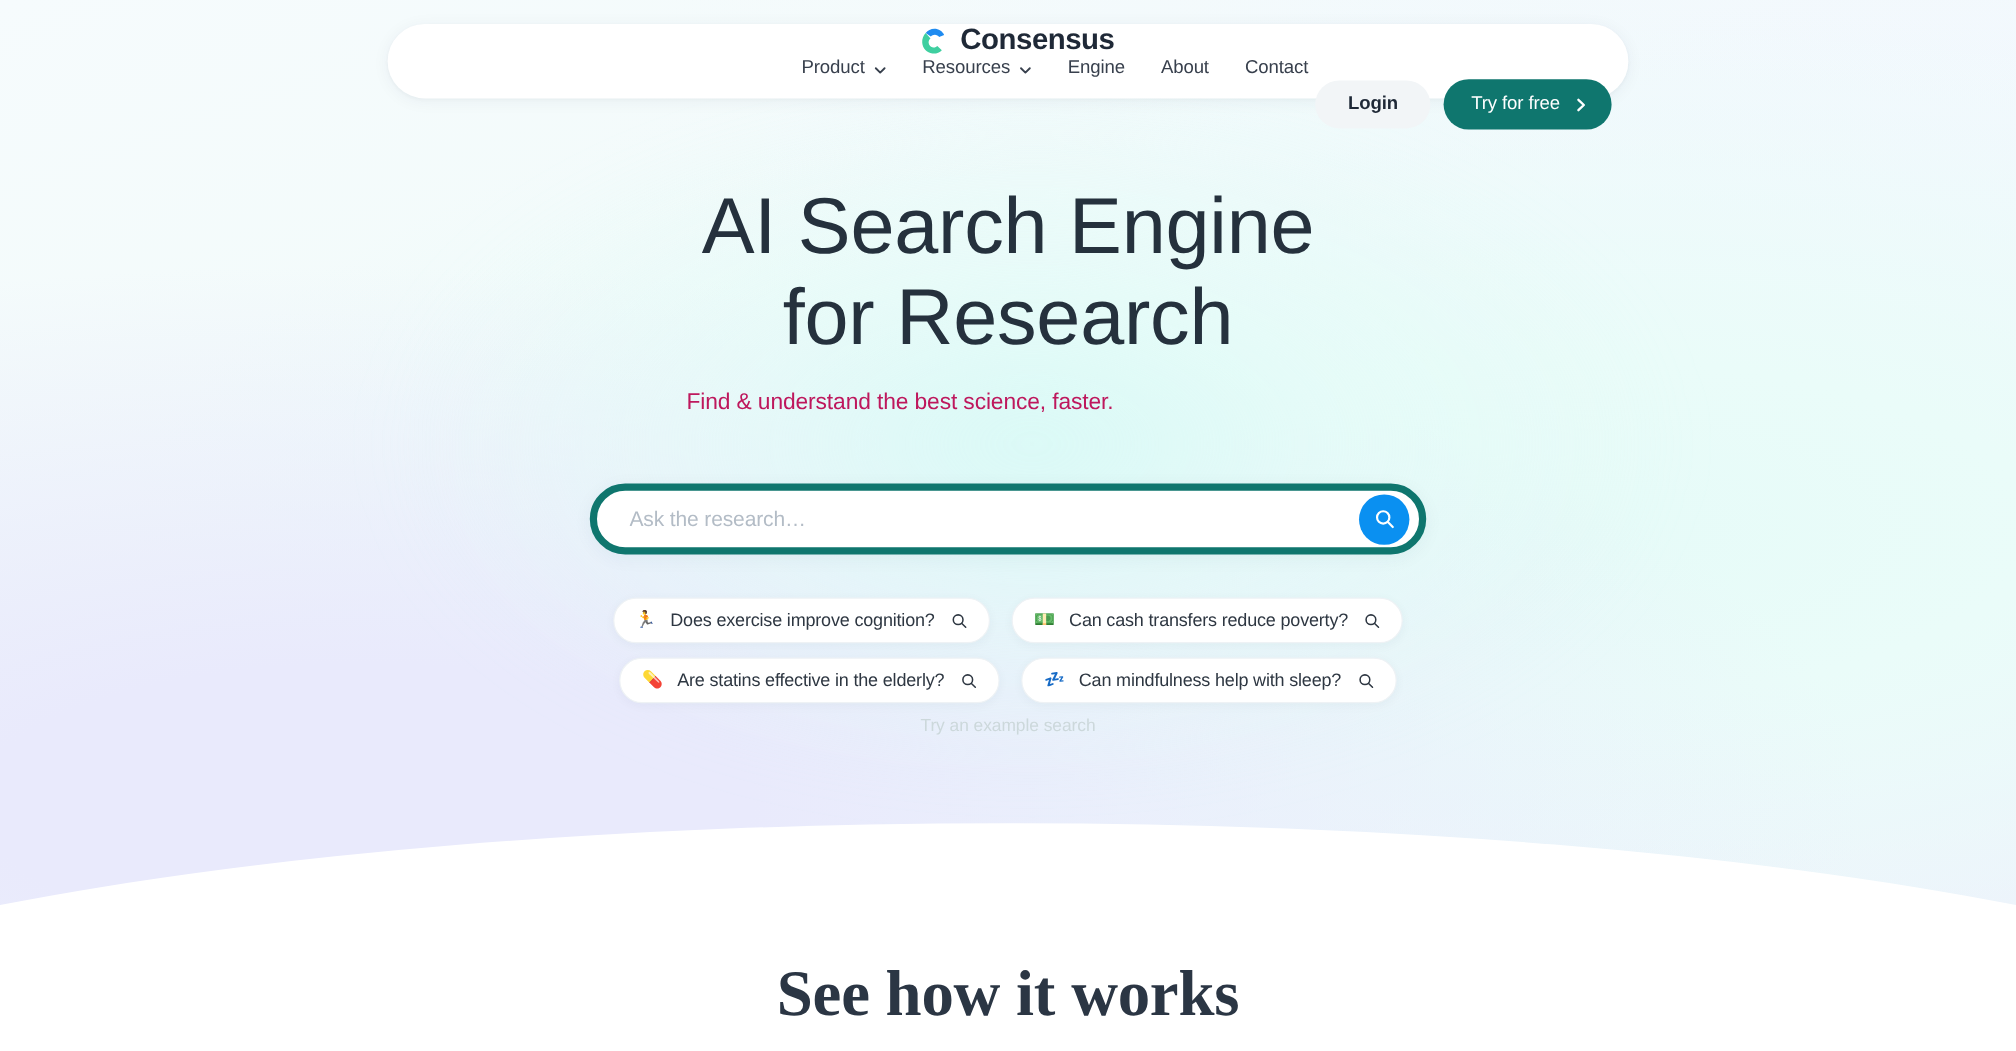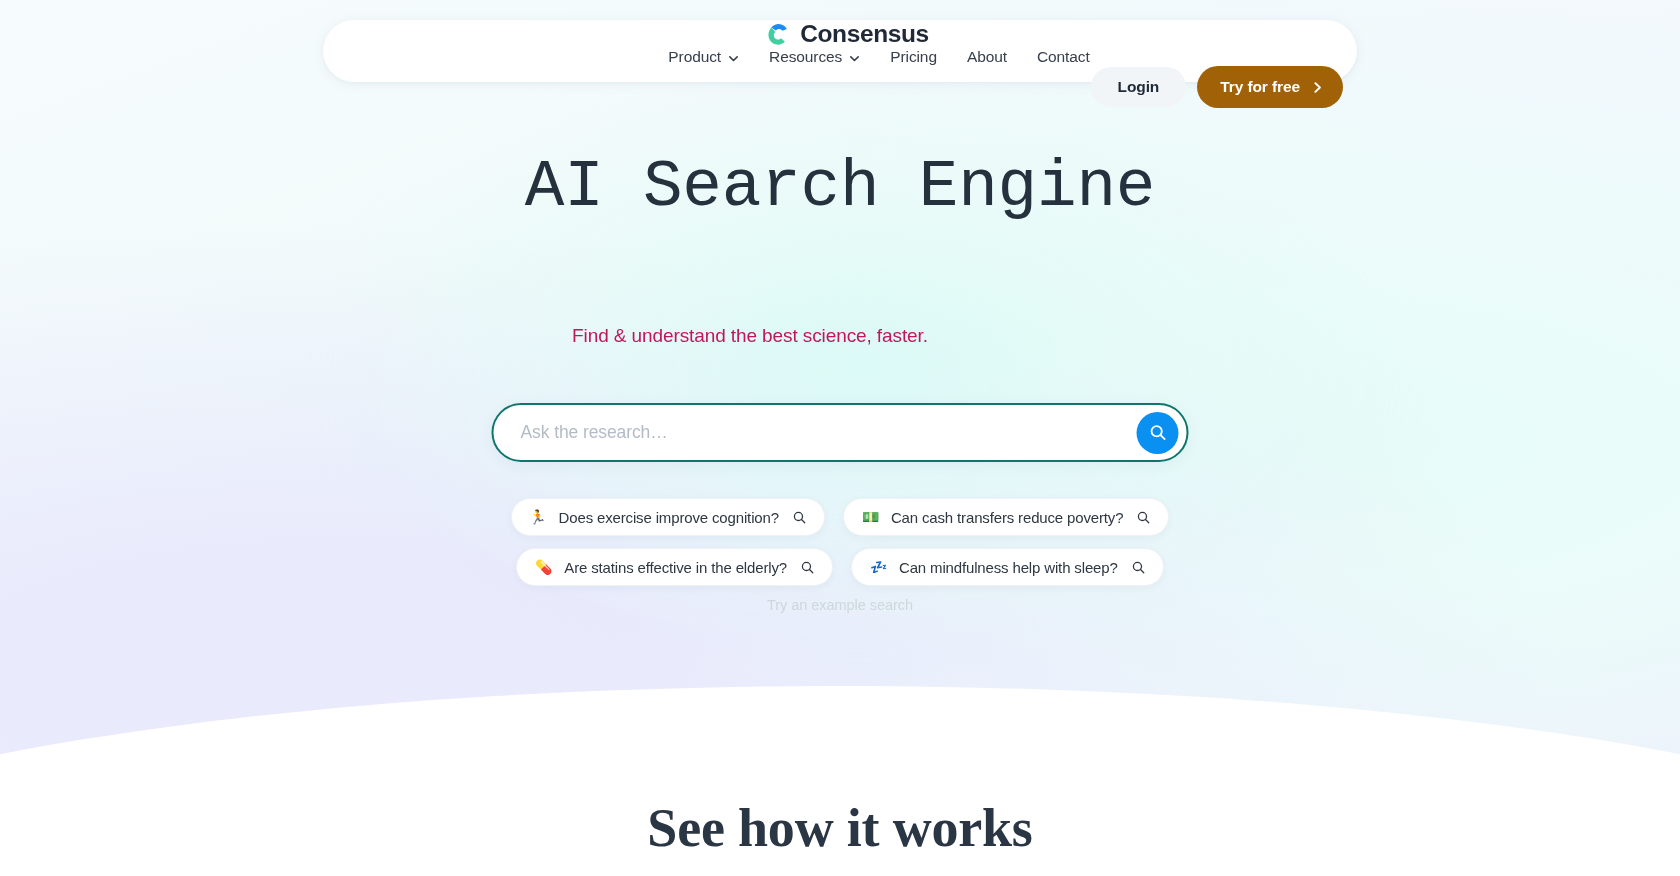--- a/index.html
+++ b/index.html
@@ -156,25 +156,25 @@
     font-weight: 700;
     letter-spacing: -.1px;
     cursor: pointer;
   }
 
   .btn-try {
     height: 42px;
     padding: 0 19px 0 23px;
     border: none;
     border-radius: 21px;
-    background: #a16207;
+    background: #0f766e;
     color: #ffffff;
     font-family: inherit;
     font-size: 15.5px;
-    font-weight: 700;
+    font-weight: 400;
     letter-spacing: -.1px;
     cursor: pointer;
     display: flex;
     align-items: center;
     gap: 11px;
   }
 
   .btn-try .arrow { width: 13px; height: 13px; display: block; }
 
   
@@ -184,21 +184,21 @@
     top: 0;
     width: 1680px;
     z-index: 10;
     text-align: center;
   }
 
   .hero-title {
     position: absolute;
     left: 0; top: 150px;
     width: 1680px;
-    font-family: Liberation Mono, monospace;
+    font-family: Liberation Sans, sans-serif;
     font-size: 66px;
     line-height: 76px;
     font-weight: 400;
     color: #25313d;
     letter-spacing: -.2px;
   }
   .hero-title .l2 { display: block; }
 
   .hero-sub {
     position: absolute;
@@ -216,21 +216,21 @@
     top: 403px;
     transform: translateX(-50%);
     width: 697px;
     height: 59px;
   }
 
   .search-bar {
     width: 100%;
     height: 59px;
     background: #ffffff;
-    border: 2px solid #0f766e;
+    border: 6px solid #0f766e;
     border-radius: 30px;
     box-shadow: 0 3px 16px rgba(31,50,73,.05);
     display: flex;
     align-items: center;
     padding: 0 8px 0 27px;
   }
 
   .search-input {
     flex: 1;
     border: none;
@@ -365,21 +365,21 @@
         <div class="nav-link">
           <span>Resources</span>
           <span class="chev">
             <svg width="11" height="11" viewBox="0 0 12 12">
                 <path d="M2 4.2 L6 8.2 L10 4.2" fill="none" stroke="#38404d" stroke-width="1.7" stroke-linecap="round" stroke-linejoin="round"></path>
               </svg>
           </span>
         </div>
 
         <div class="nav-link">
-          <span>Pricing</span>
+          <span>Engine</span>
         </div>
 
         <div class="nav-link">
           <span>About</span>
         </div>
 
         <div class="nav-link">
           <span>Contact</span>
         </div>
 
@@ -396,20 +396,21 @@
           </span>
         </button>
       </div>
 
     </nav>
   </div>
 
   <div class="hero">
     <h1 class="hero-title">
       <span>AI Search Engine</span>
+      <span class="l2">for Research</span>
     </h1>
     <p class="hero-sub">Find &amp; understand the best science, faster.</p>
   </div>
 
   <div class="search-wrap">
     <div class="search-bar">
       <input class="search-input" type="text" placeholder="Ask the research…" style="">
       <button class="search-go">
         <span>
           <svg width="19" height="19" viewBox="0 0 20 20" aria-hidden="true">

